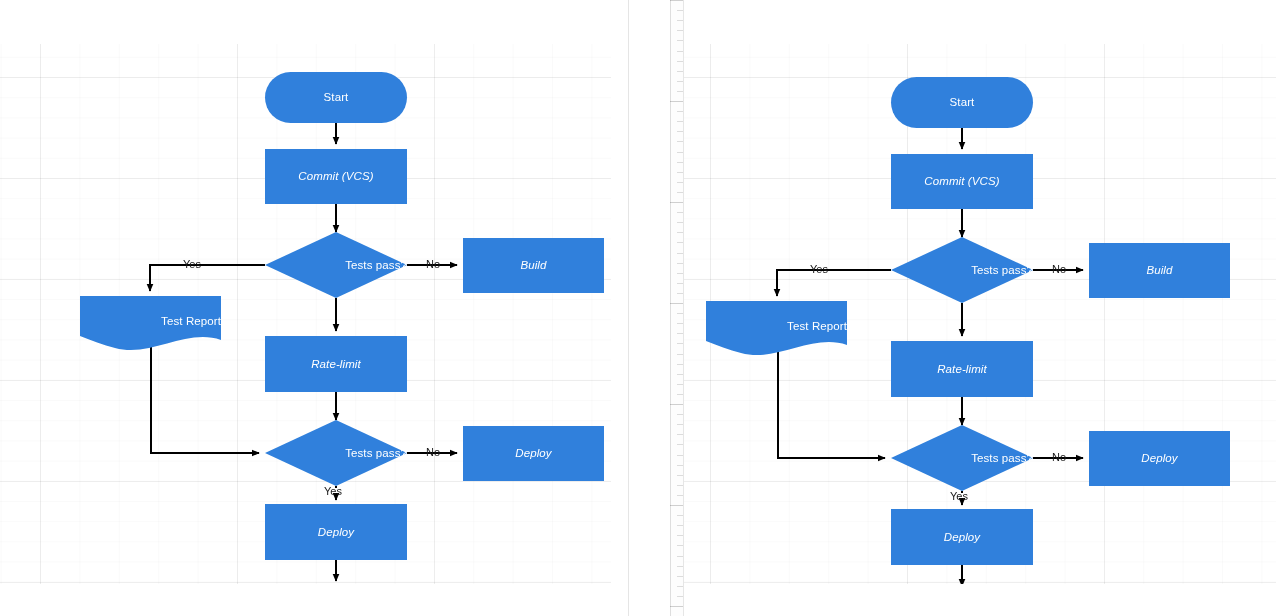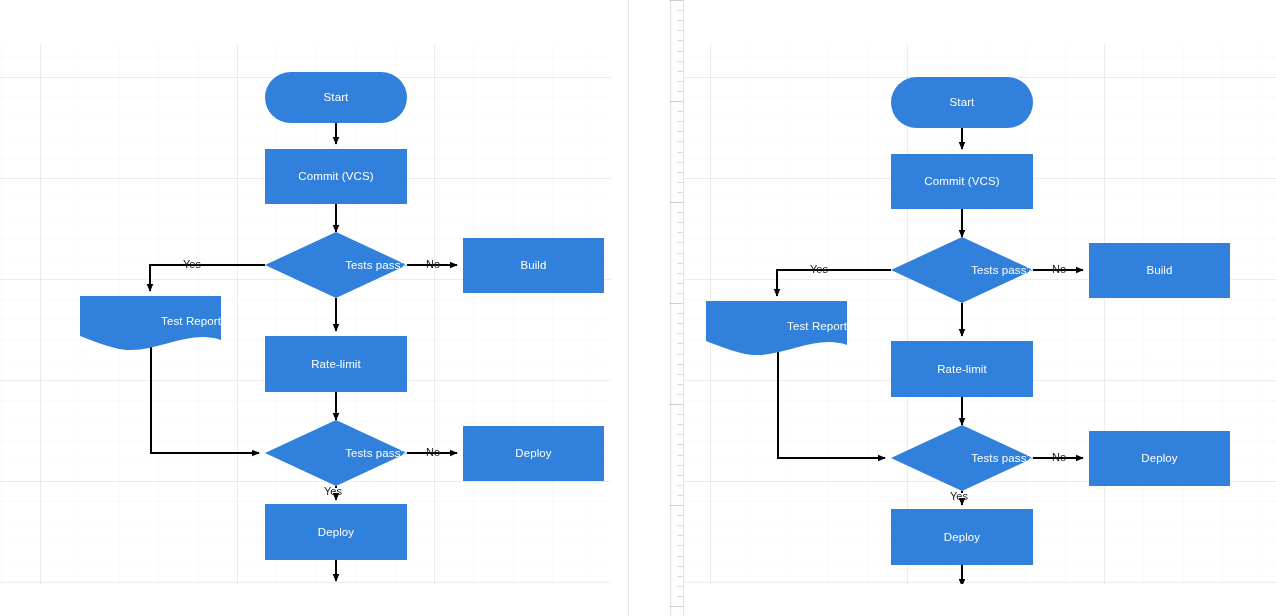--- a/index.html
+++ b/index.html
@@ -59,21 +59,21 @@
     position:absolute;
     display:flex;align-items:center;justify-content:center;
     color:#ffffff;
     font-size:11.5px;
     font-family:"Liberation Sans", sans-serif;
     letter-spacing:.1px;
     text-align:center;
     line-height:1.1;
     user-select:none;
   }
-  .node-rect{background:#3080dc;}
+  .node-rect{background:#3080dc;font-style:italic;}
   .node-round{background:#3080dc;border-radius:27px;}
   .node-label{pointer-events:none;}
 
   
   .node-shape{background:transparent;justify-content:flex-end;}
 
   .edge-label{
     position:absolute;
     font-size:11px;
     color:#1a1a1a;

